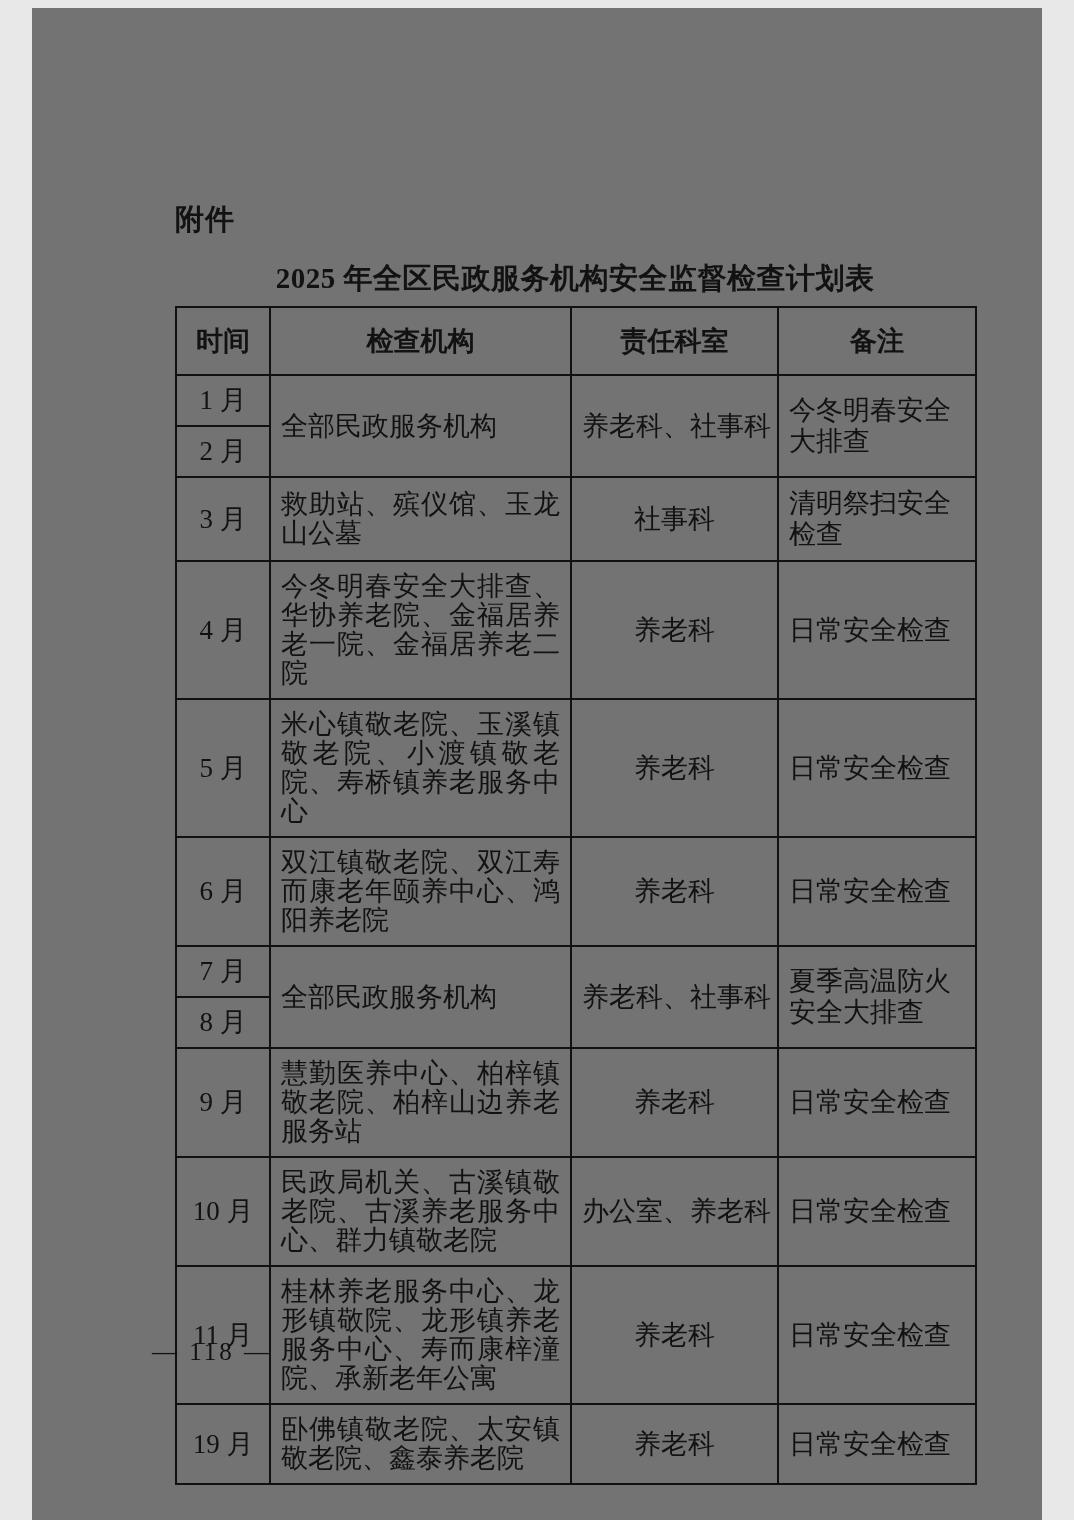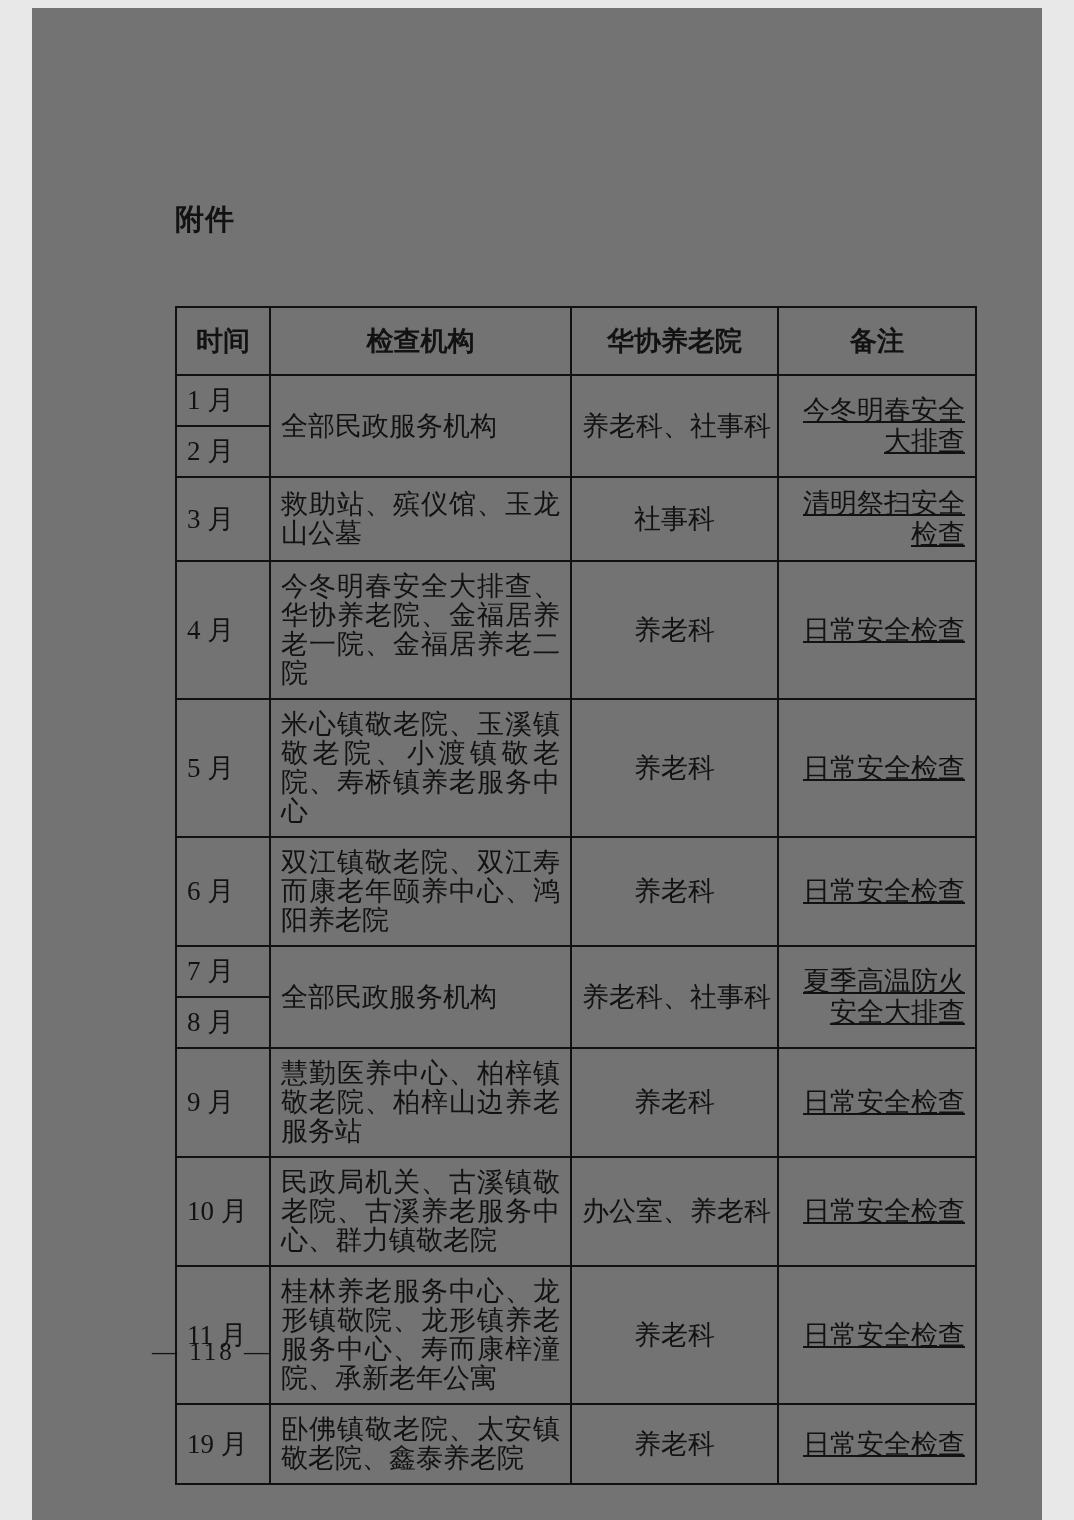--- a/index.html
+++ b/index.html
@@ -57,40 +57,40 @@
     overflow: hidden;
   }
   table.plan-table th {
     font-family: "Liberation Sans", "DejaVu Sans", sans-serif;
     font-weight: 700;
     font-size: 27px;
     text-align: center;
     height: 46px;
   }
   td.time-cell {
+    text-align: center;
     white-space: nowrap;
     line-height: 29px;
   }
   td.institution-cell {
     text-align: justify;
     padding: 4px 12px 4px 11px;
     line-height: 29px;
     word-break: break-all;
   }
   td.department-cell {
     text-align: center;
     line-height: 29px;
     white-space: nowrap;
   }
   td.remark-cell {
-    text-align: right;
+    text-align: left;
     padding: 2px 8px;
     line-height: 31px;
     word-break: break-all;
-    text-decoration: underline;
   }
   .page-number {
     position: absolute;
     left: 120px;
     top: 1330px;
     font-family: "Liberation Serif", "DejaVu Serif", serif;
     font-size: 25px;
     letter-spacing: 3px;
     white-space: nowrap;
   }
@@ -109,33 +109,34 @@
   tr.r11   { height: 121px; }
   tr.r12   { height: 66px; }
 </style>
 </head>
 <body>
 
 <div class="page">
 
   <div class="attachment-label">附件</div>
 
+  <div class="doc-title">2025 年全区民政服务机构安全监督检查计划表</div>
 
   <table class="plan-table">
     <colgroup>
       <col style="width:94px">
       <col style="width:301px">
       <col style="width:207px">
       <col style="width:198px">
     </colgroup>
     <tbody>
       <tr class="r-h">
         <th>时间</th>
         <th>检查机构</th>
-        <th>华协养老院</th>
+        <th>责任科室</th>
         <th>备注</th>
       </tr>
 
       <tr class="r1a">
         <td class="time-cell">1 月</td>
         <td class="institution-cell" rowspan="2">全部民政服务机构</td>
         <td class="department-cell" rowspan="2">养老科、社事科</td>
         <td class="remark-cell" rowspan="2">今冬明春安全大排查</td>
       </tr>
       <tr class="r1b">

